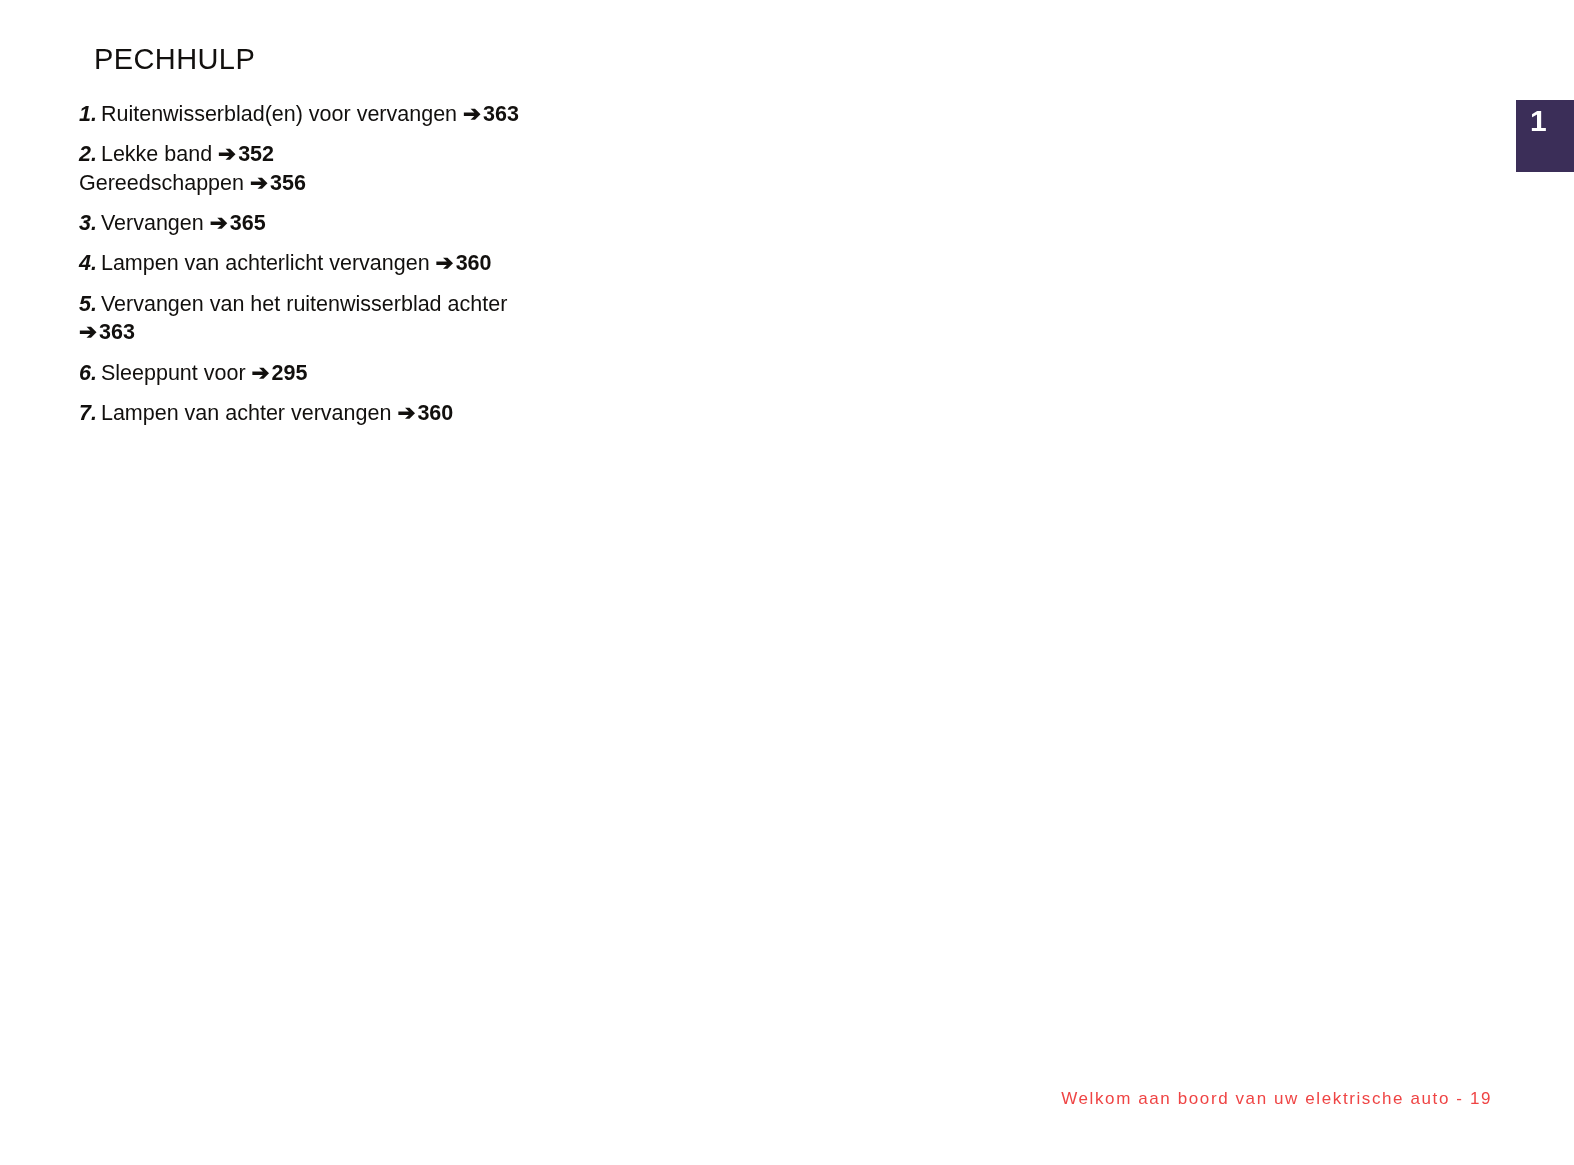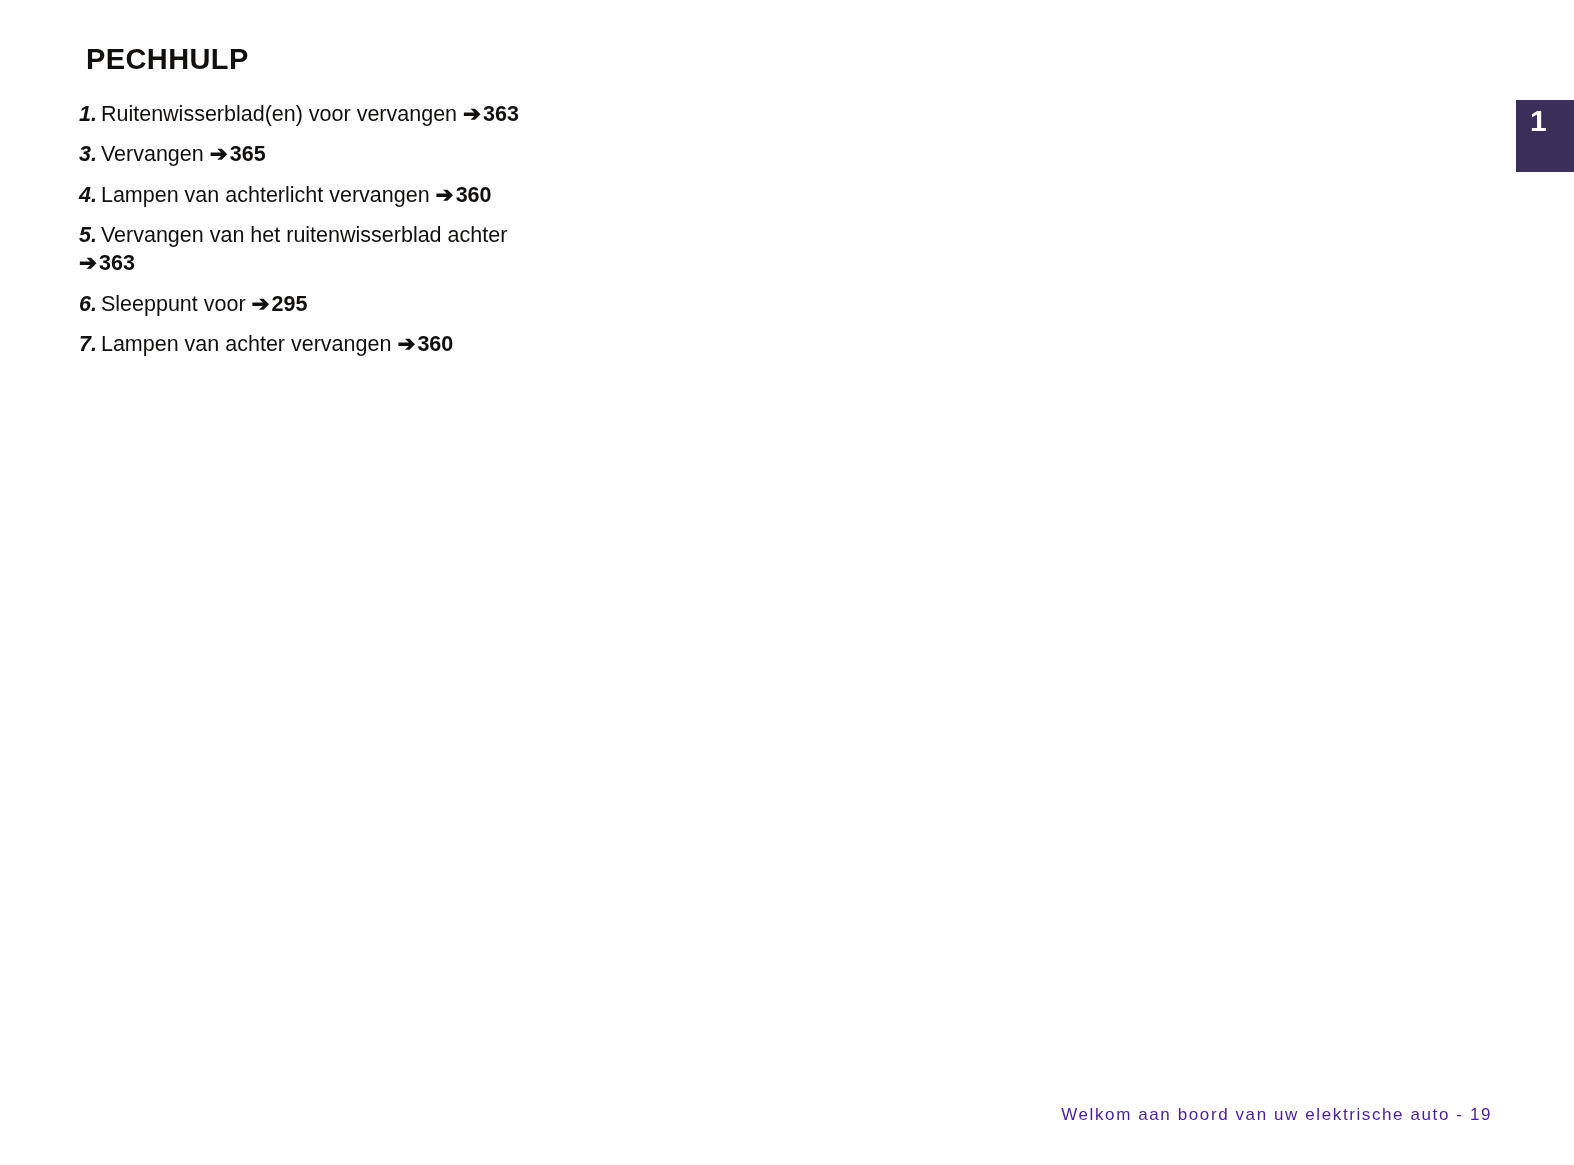--- a/index.html
+++ b/index.html
@@ -41,23 +41,23 @@
   
   .page {
     position: absolute;
     left: 78px;
     top: 44px;
     width: 640px;
   }
 
   h1.page-title {
     font-size: 29px;
-    font-weight: 700;
+    font-weight: 400;
     letter-spacing: 0.4px;
-    margin: 0 0 24px 8px;
+    margin: 0 0 24px 16px;
     line-height: 1.1;
   }
 
   ol.legend-list {
     list-style: none;
     margin: 1px;
     padding: 0;
   }
   ol.legend-list li {
     font-size: 21.5px;
@@ -82,25 +82,25 @@
   }
   .ref .arrow {
     font-weight: 700;
     padding-right: 2px;
   }
 
   
   .footer {
     position: absolute;
     right: 82px;
-    bottom: 40px;
+    bottom: 56px;
     font-size: 17px;
     letter-spacing: 1.6px;
     font-weight: 500;
-    color: #4c1d95;
+    color: #ef4444;
     white-space: nowrap;
   }
 </style>
 </head>
 <body>
 
 <div class="chapter-tab">
   <span class="num">1</span>
 </div>
 
@@ -108,20 +108,26 @@
 
   <h1 class="page-title">PECHHULP</h1>
 
   <ol class="legend-list">
 
     <li>
       <span class="item-num">1.</span><span class="item-text">Ruitenwisserblad(en) voor vervangen</span>
       <span class="ref"><span class="arrow">➔</span><span>363</span></span>
     </li>
 
+    <li>
+      <span class="item-num">2.</span><span class="item-text">Lekke band</span>
+      <span class="ref"><span class="arrow">➔</span><span>352</span></span><br>
+      <span class="item-text">Gereedschappen</span>
+      <span class="ref"><span class="arrow">➔</span><span>356</span></span>
+    </li>
 
     <li>
       <span class="item-num">3.</span><span class="item-text">Vervangen</span>
       <span class="ref"><span class="arrow">➔</span><span>365</span></span>
     </li>
 
     <li>
       <span class="item-num">4.</span><span class="item-text">Lampen van achterlicht vervangen</span>
       <span class="ref"><span class="arrow">➔</span><span>360</span></span>
     </li>

